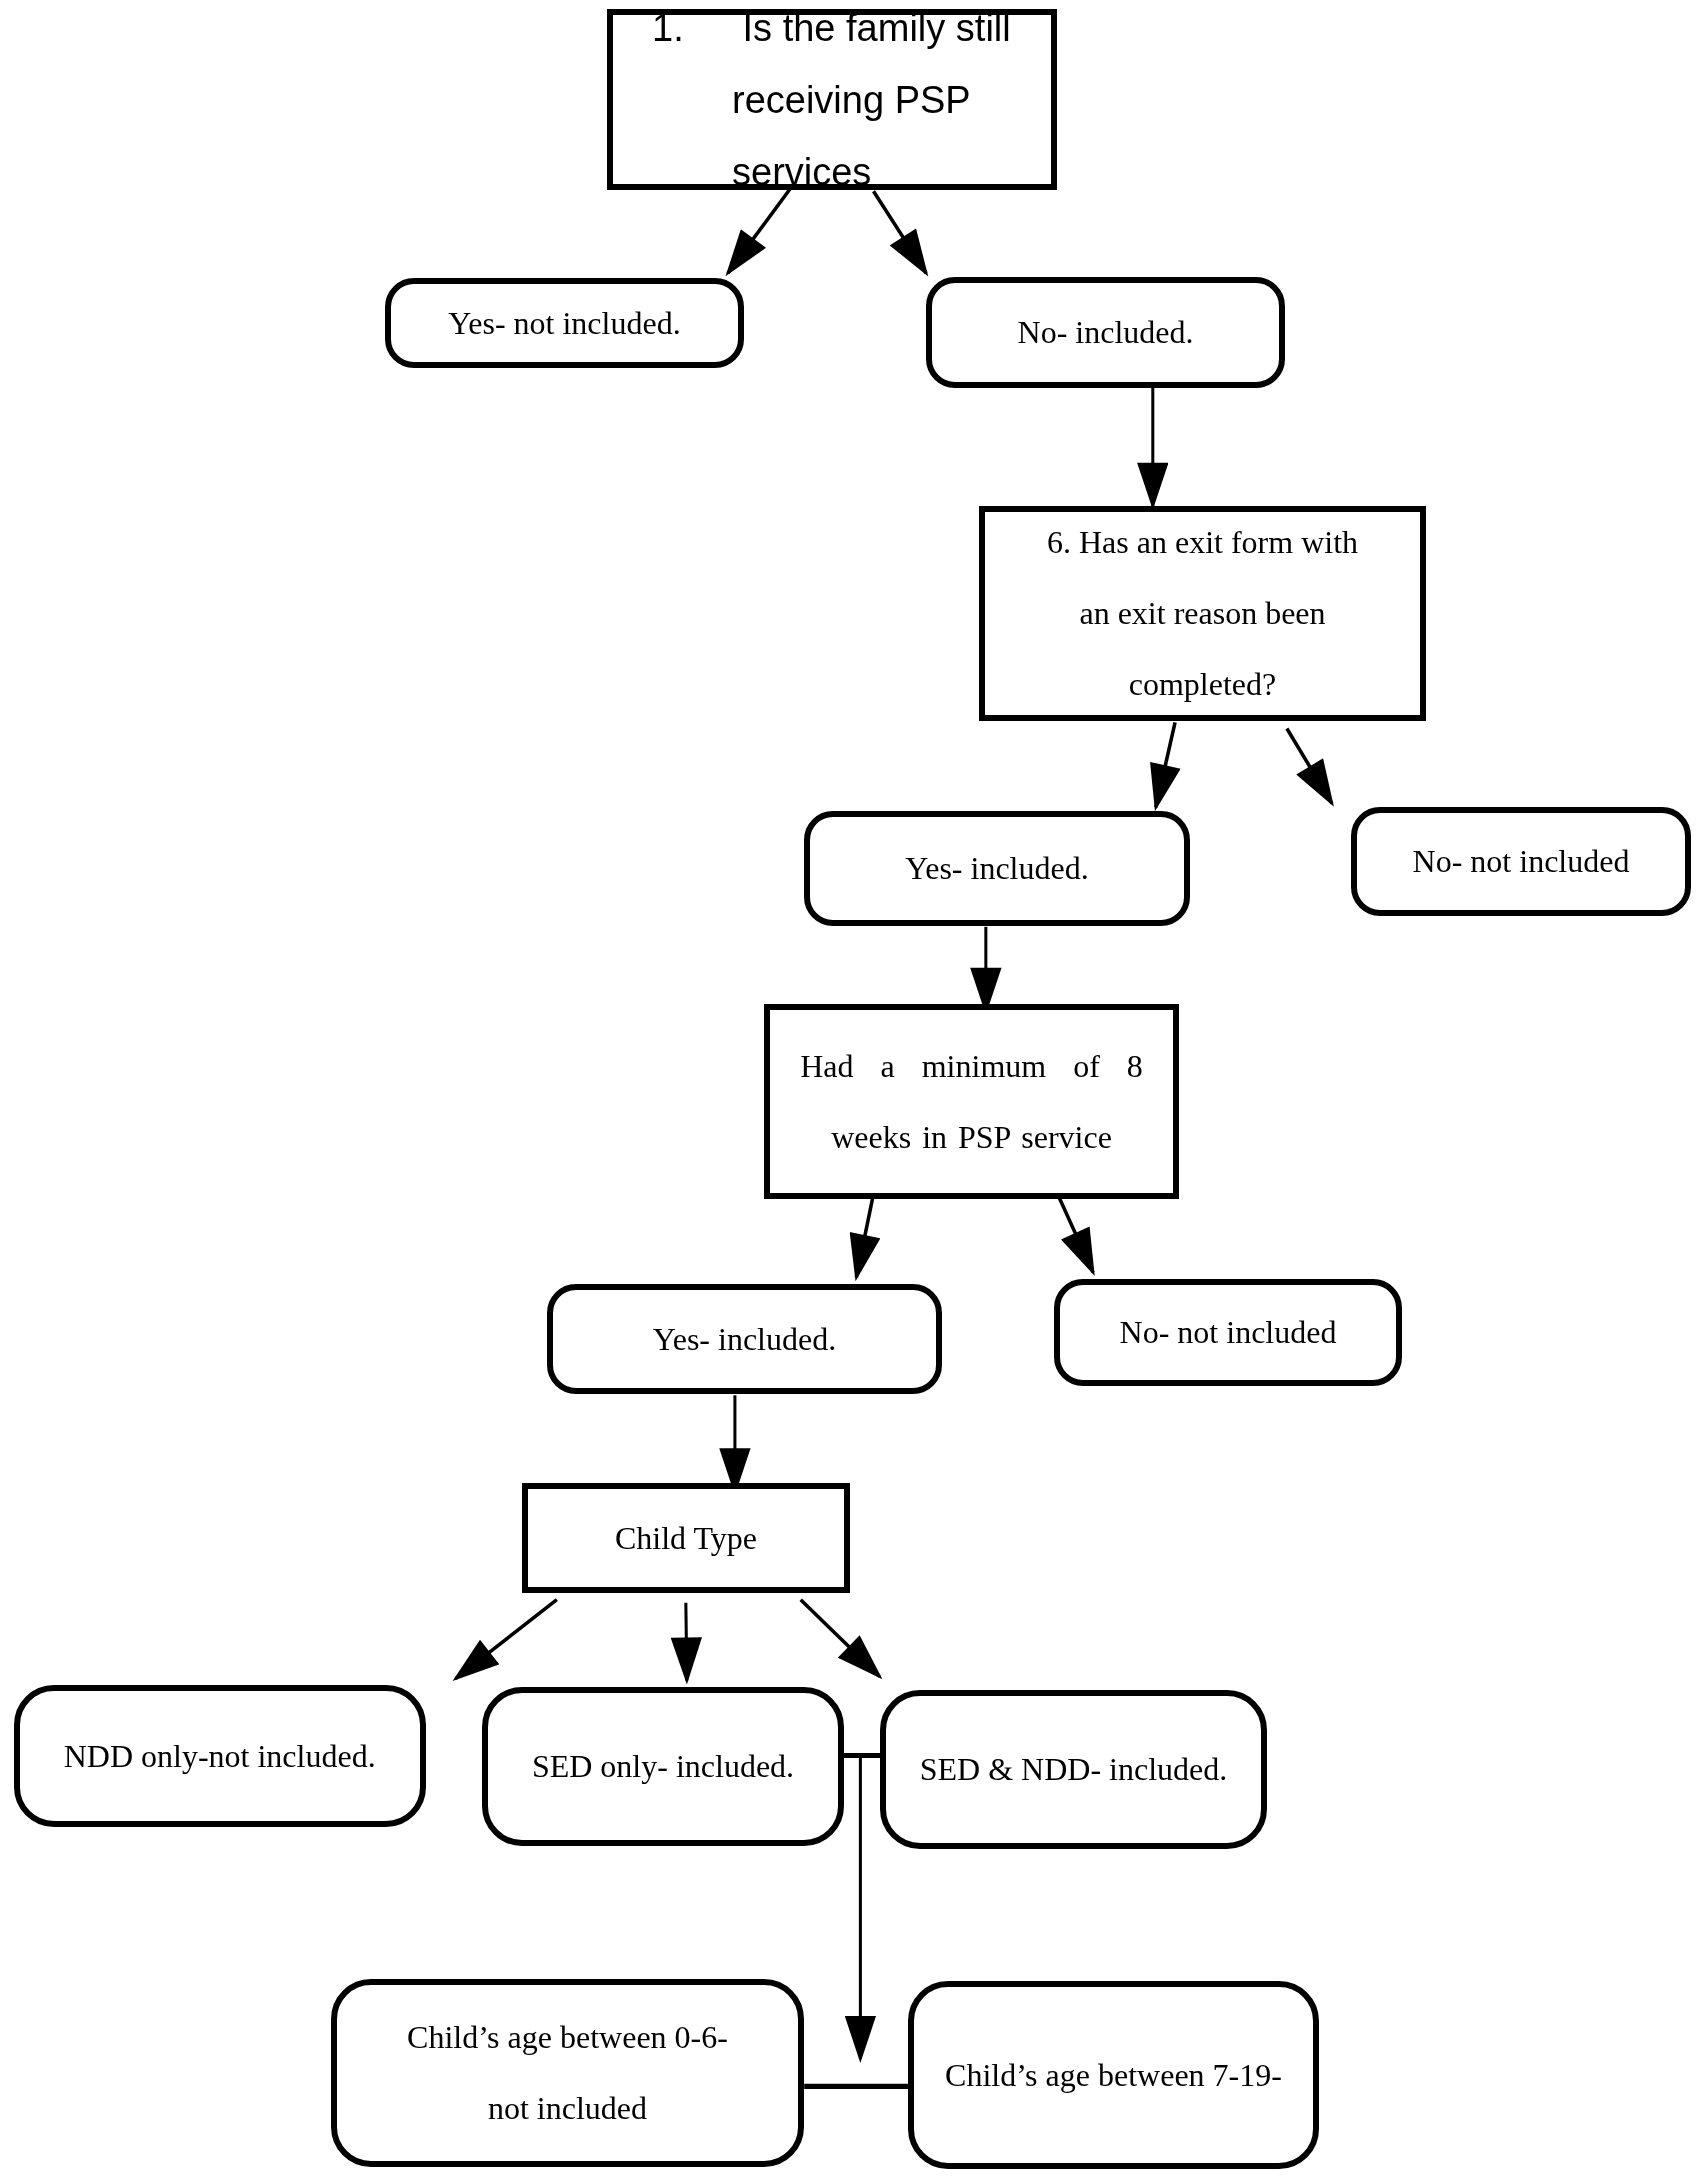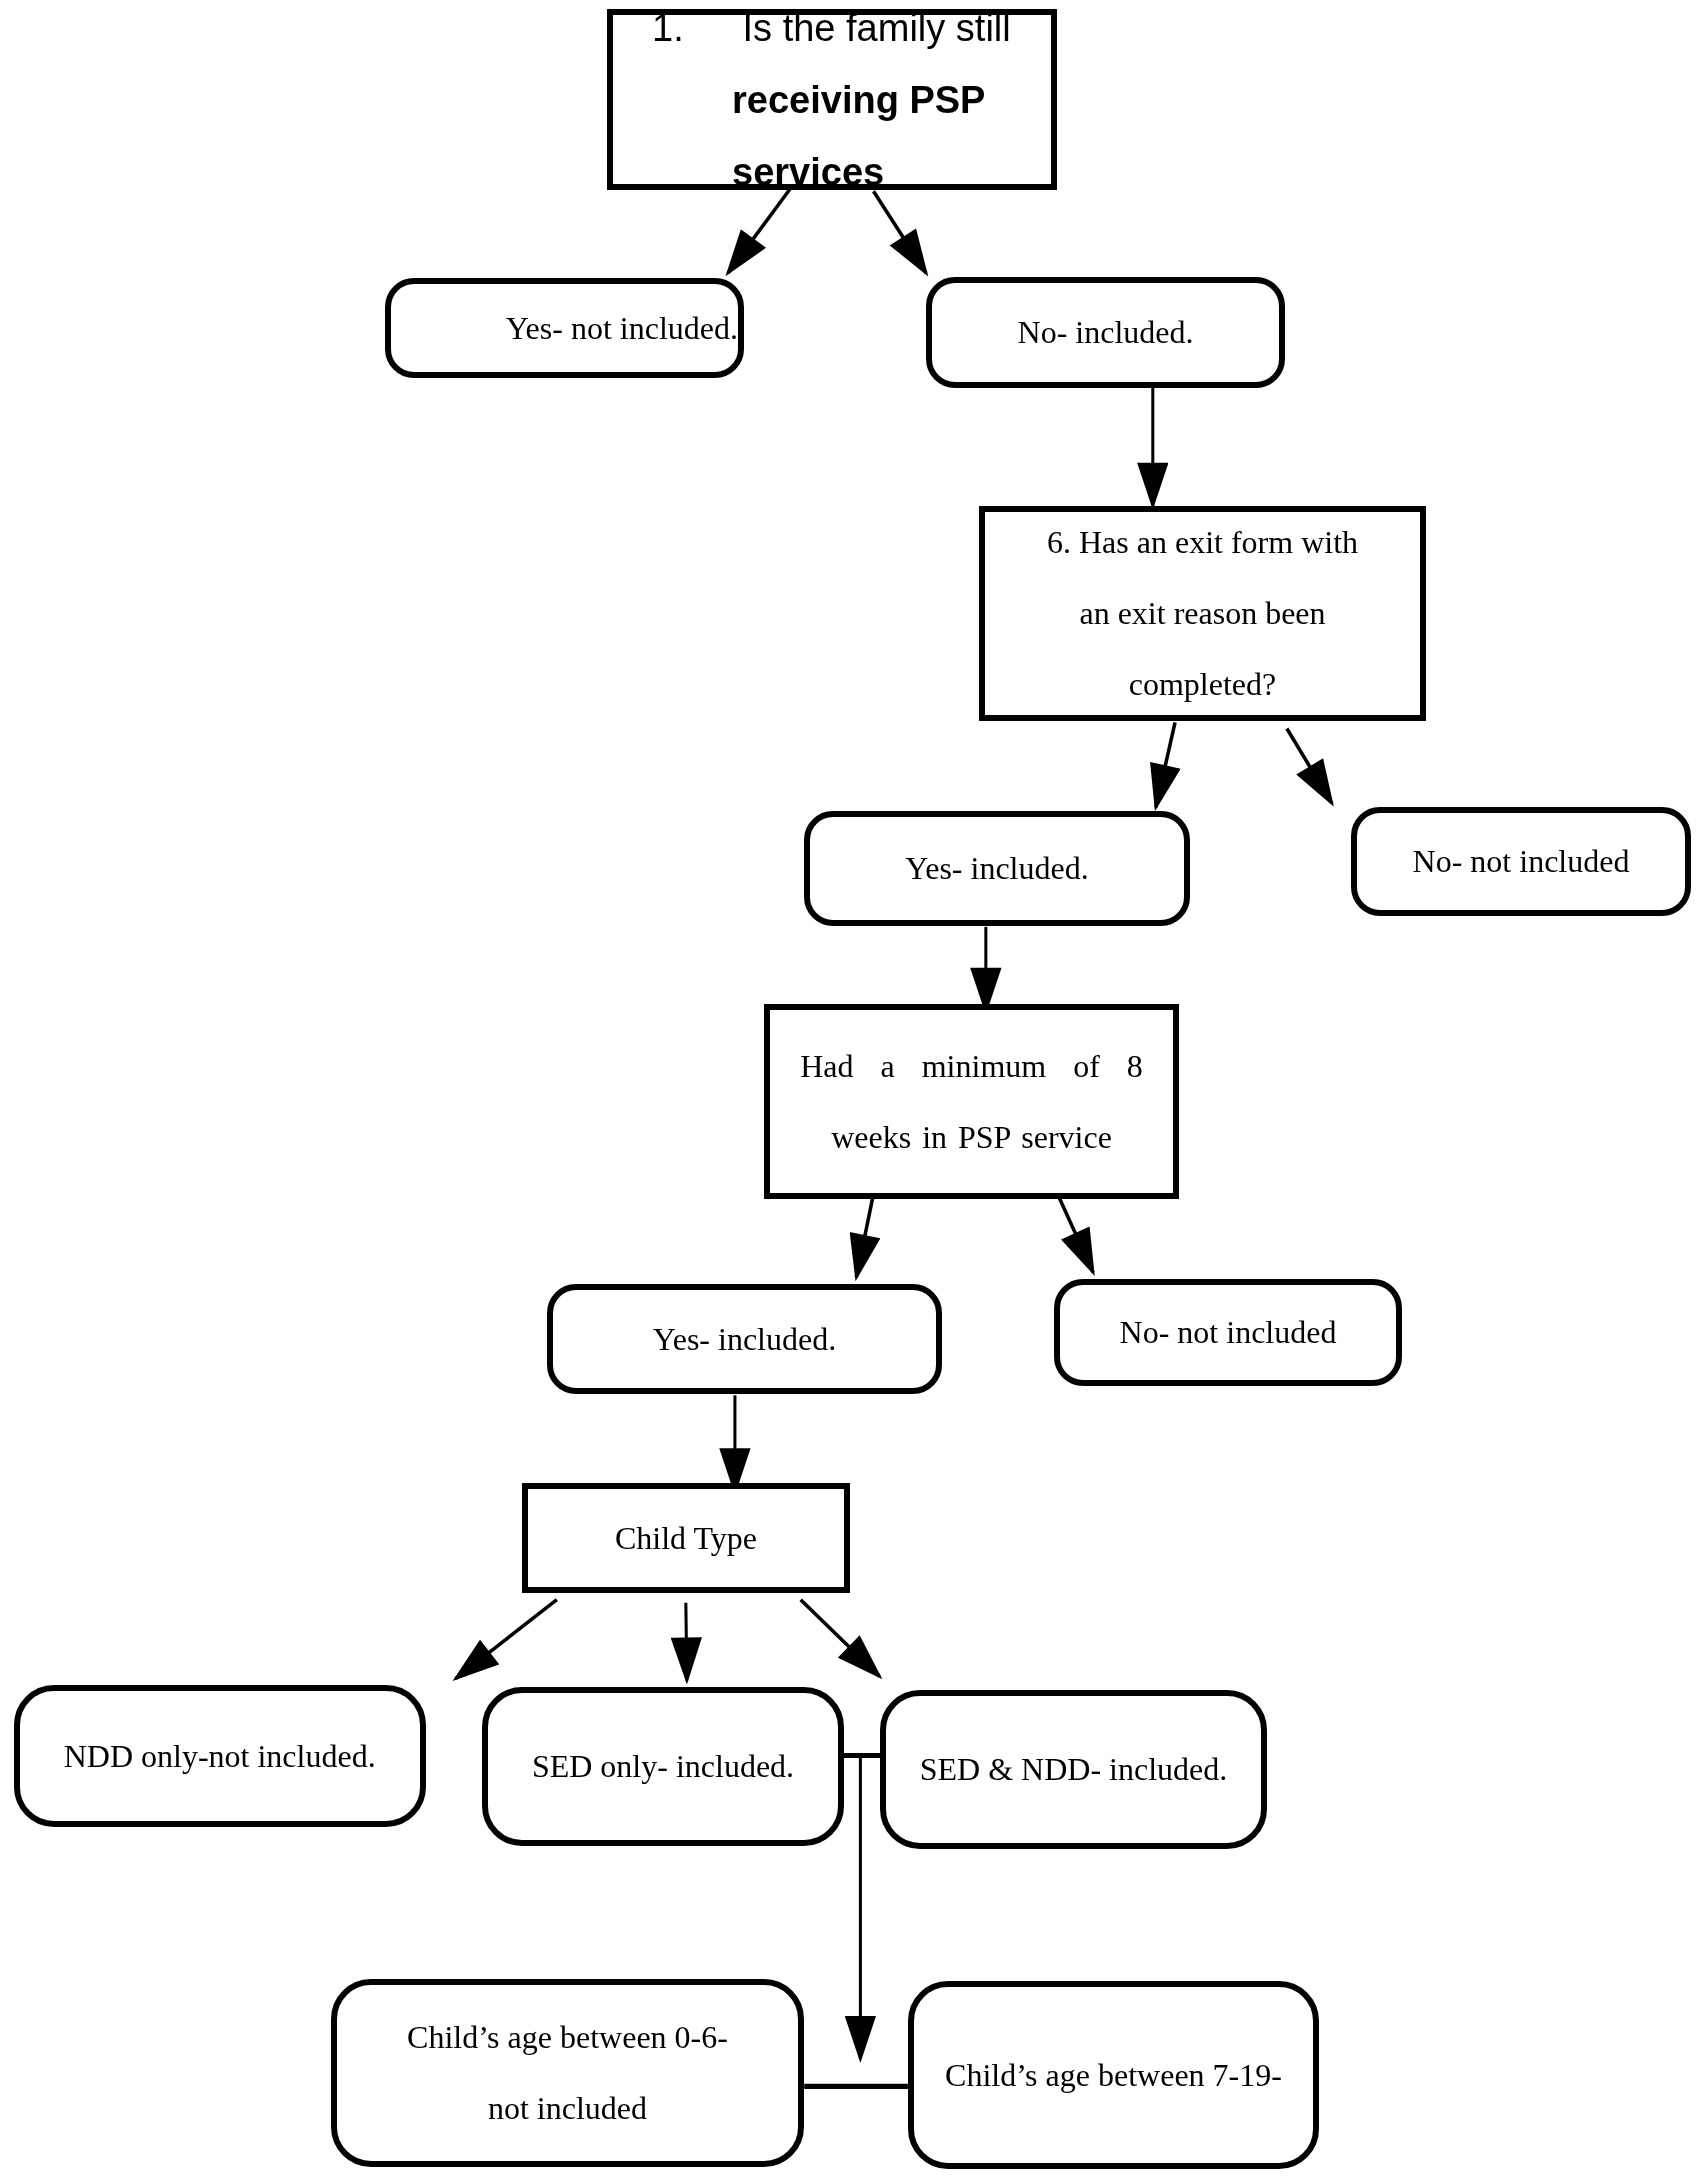--- a/index.html
+++ b/index.html
@@ -35,21 +35,21 @@
     text-align:center;
   }
   .sans{
     font-family:"Liberation Sans", sans-serif;
     font-size:38px;
     line-height:72px;
     text-align:left;
   }
   .q1-line1{padding-left:39px;display:flex;}
   .q1-num{display:inline-block;width:80px;flex:0 0 80px;}
-  .q1-line2{margin-left:119px;font-weight:bold;}
+  .q1-line2{margin-left:119px;}
   .justify-wide{word-spacing:19px;}
   .justify-slight{word-spacing:3px;}
   .node .ln{display:block;}
 </style>
 </head>
 <body>
 
 <div id="canvas">
 
   <svg id="connectors" viewBox="0 0 3355 4315" xmlns="http://www.w3.org/2000/svg">
@@ -78,21 +78,21 @@
   </svg>
 
   <div class="node sans" style="left:607px;top:9px;width:450px;height:181px;">
     <div class="ln q1-line1">
       <span class="q1-num">1.</span>
       <span>Is the family still</span>
     </div>
     <div class="ln q1-line2">receiving PSP services</div>
   </div>
 
-  <div class="node serif rounded" style="left:385px;top:278px;width:359px;height:100px;align-items:flex-end;">
+  <div class="node serif rounded" style="left:385px;top:278px;width:359px;height:90px;">
     <span class="ln">Yes- not included.</span>
   </div>
 
   <div class="node serif rounded" style="left:926px;top:277px;width:359px;height:111px;">
     <span class="ln">No- included.</span>
   </div>
 
   <div class="node serif" style="left:979px;top:506px;width:447px;height:215px;">
     <span class="ln">6. Has an exit form with</span>
     <span class="ln">an exit reason been</span>

